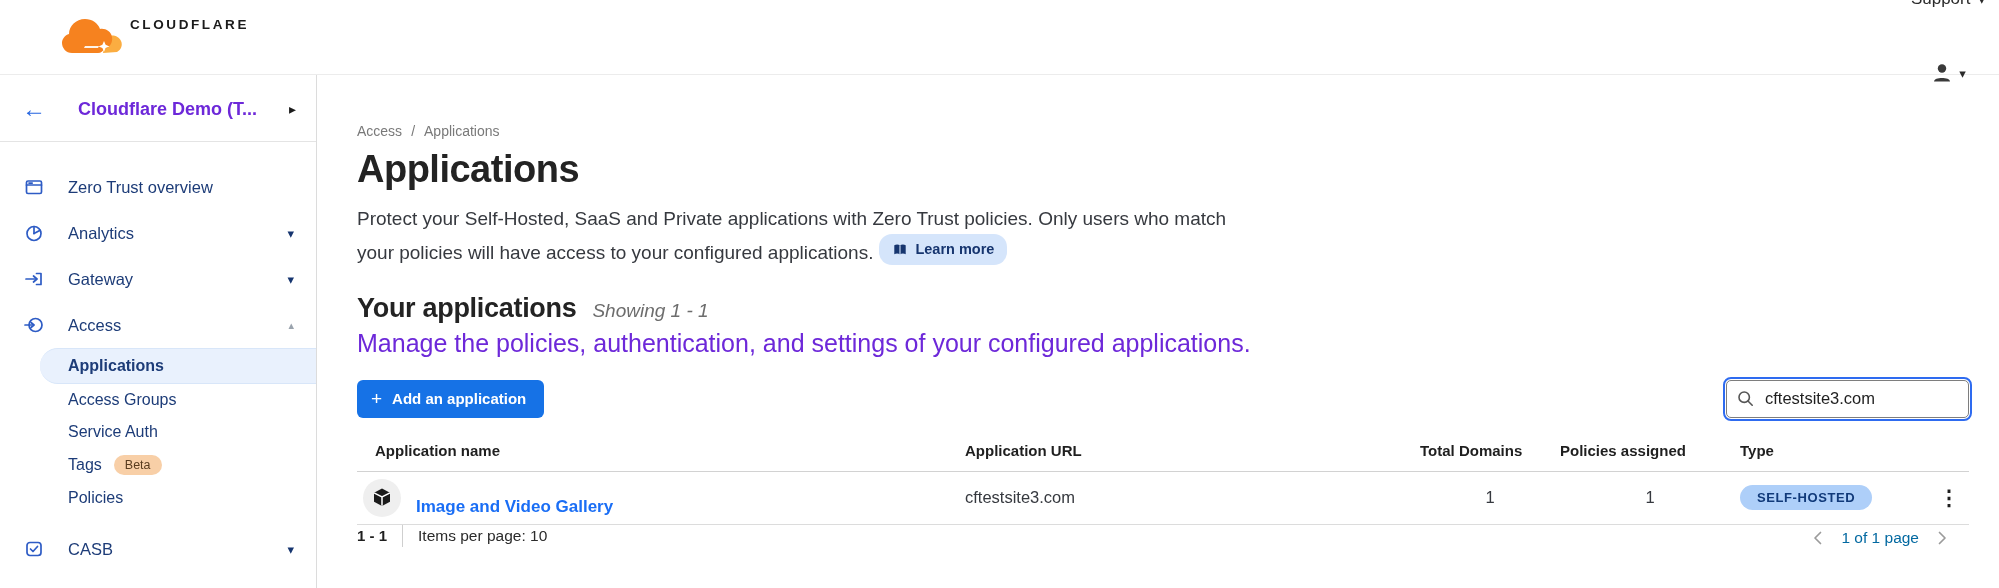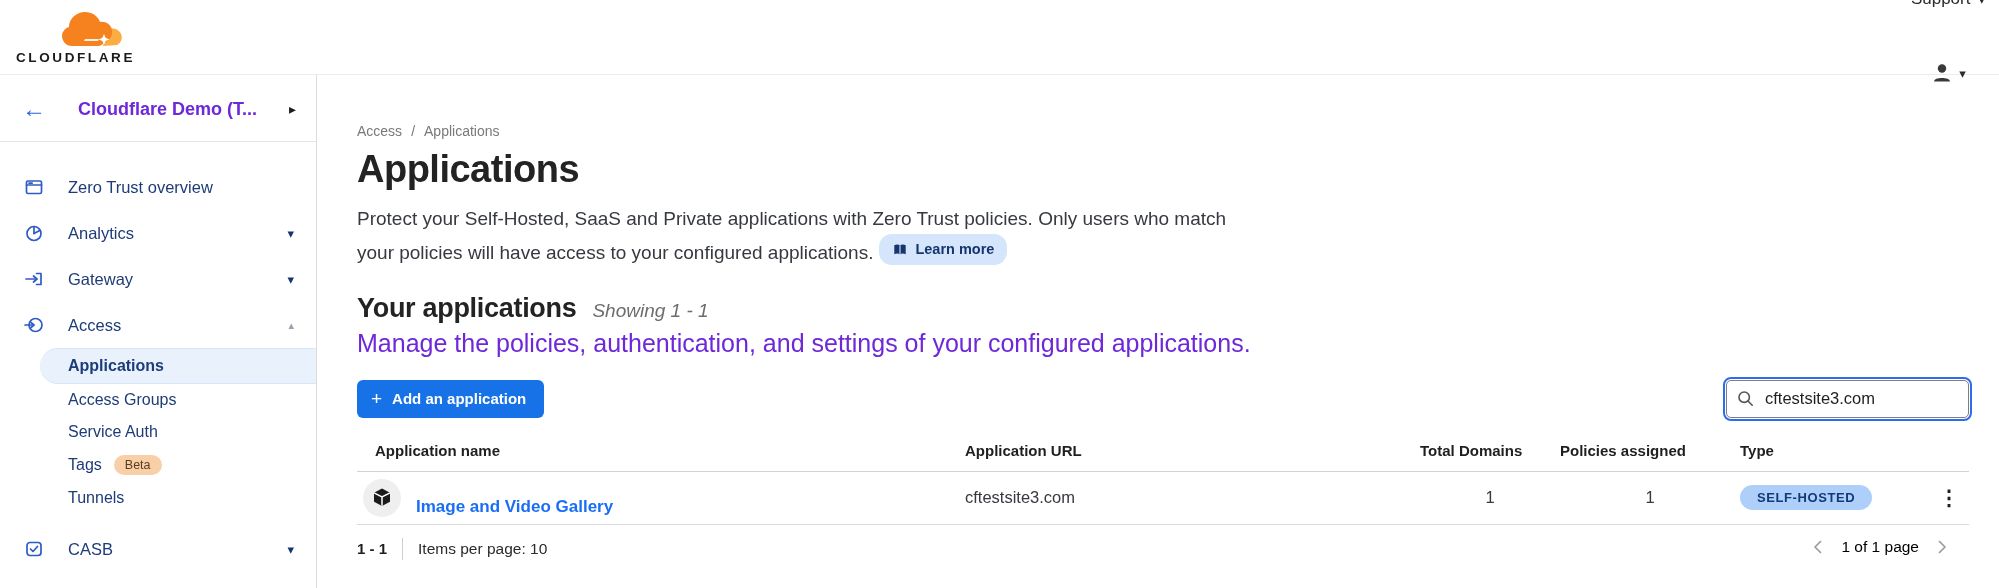--- a/index.html
+++ b/index.html
@@ -4,21 +4,21 @@
 <style>
   * { margin:0; padding:0; box-sizing:border-box; }
   html,body { width:1999px; height:588px; overflow:hidden; background:#fff;
               font-family:"Liberation Sans", sans-serif; color:#36393f; }
 
   .app { display:flex; flex-direction:column; height:100%; }
 
   
   .topbar { height:75px; flex:0 0 75px; display:flex; align-items:center;
             justify-content:space-between; padding:0 12px 0 16px; border-bottom:1px solid #ececec; }
-  .logo { display:flex; flex-direction:column; align-items:flex-start; line-height:1; cursor:pointer; }
+  .logo { display:flex; flex-direction:row; align-items:flex-start; line-height:1; cursor:pointer; }
   .logo svg { margin-left:46px; display:block; }
   .brand-word { font-size:13.5px; font-weight:800; letter-spacing:2.6px; color:#1b1b1b; margin-top:1px; }
   .topbar-right { display:flex; align-items:center; gap:52px; padding-right:2px;flex-direction:column; }
   .support { display:flex; align-items:center; gap:8px; font-size:17px; color:#2b2b2b; cursor:pointer; }
   .caret-down { font-size:13px; color:#2b2b2b; line-height:1; }
   .user-menu { display:flex; align-items:center; gap:5px; cursor:pointer; }
 
   
   .body-wrap { display:flex; flex:1; min-height:0; }
 
@@ -80,28 +80,28 @@
   .app-avatar { width:38px; height:38px; border-radius:50%; background:#efefef; display:flex; align-items:center; justify-content:center; }
   .app-link { font-size:17px; font-weight:700; color:#1a6ef5; cursor:pointer; }
   .url-cell { font-size:16.5px; color:#36393f; }
   .num-cell { font-size:16.5px; color:#36393f; text-align:center; }
   .type-cell { }
   .type-badge { display:inline-block; background:#aecff9; color:#113a7a; font-size:13px; font-weight:700;
                 letter-spacing:0.6px; padding:5px 17px; border-radius:14px; }
   .kebab { font-size:21px; font-weight:700; color:#1f1f1f; text-align:center; cursor:pointer; letter-spacing:1px; }
 
   
-  .table-footer { display:flex; align-items:flex-start; justify-content:space-between; margin-top:13px; }
+  .table-footer { display:flex; align-items:flex-end; justify-content:space-between; }
   .tf-left { display:flex; align-items:center; }
   .tf-range { font-size:15px; font-weight:700; color:#1f1f1f; }
   .tf-div { width:1px; height:22px; background:#cfcfcf; margin:0 15px; }
   .tf-per-page { font-size:15.5px; color:#2b2b2b; }
   .tf-right { display:flex; align-items:center; gap:16px; padding-right:20px; }
   .pg-chev { cursor:pointer; display:flex; align-items:center; }
-  .tf-pageinfo { font-size:15.5px; color:#000000; }
+  .tf-pageinfo { font-size:15.5px; color:#0369a1; }
 </style>
 </head>
 <body>
 
 <div class="app">
 
   <header class="topbar">
     <div class="logo">
       <svg width="68" height="40" viewBox="0 0 68 40">
         <path fill="#fbad41" d="M44 20c6-3 13-1 15 4 2 4 0 9-4 11l-14 1 3-16z"></path>
@@ -183,21 +183,21 @@
             <span>Access Groups</span>
           </div>
           <div class="sub-item">
             <span>Service Auth</span>
           </div>
           <div class="sub-item">
             <span>Tags</span>
             <span class="beta-badge">Beta</span>
           </div>
           <div class="sub-item">
-            <span>Tunnels</span>
+            <span>Policies</span>
           </div>
         </div>
 
         <div class="nav-item casb">
           <svg class="nav-icon" viewBox="0 0 20 20" fill="none" stroke="#2e5cc5" stroke-width="1.7" stroke-linecap="round" stroke-linejoin="round">
             <rect x="3" y="3.5" width="14" height="13" rx="3"></rect>
               <path d="M6.5 10l2.5 2.5 4.5-5"></path>
           </svg>
           <span class="nav-label">CASB</span>
           <span class="nav-caret">▾</span>

